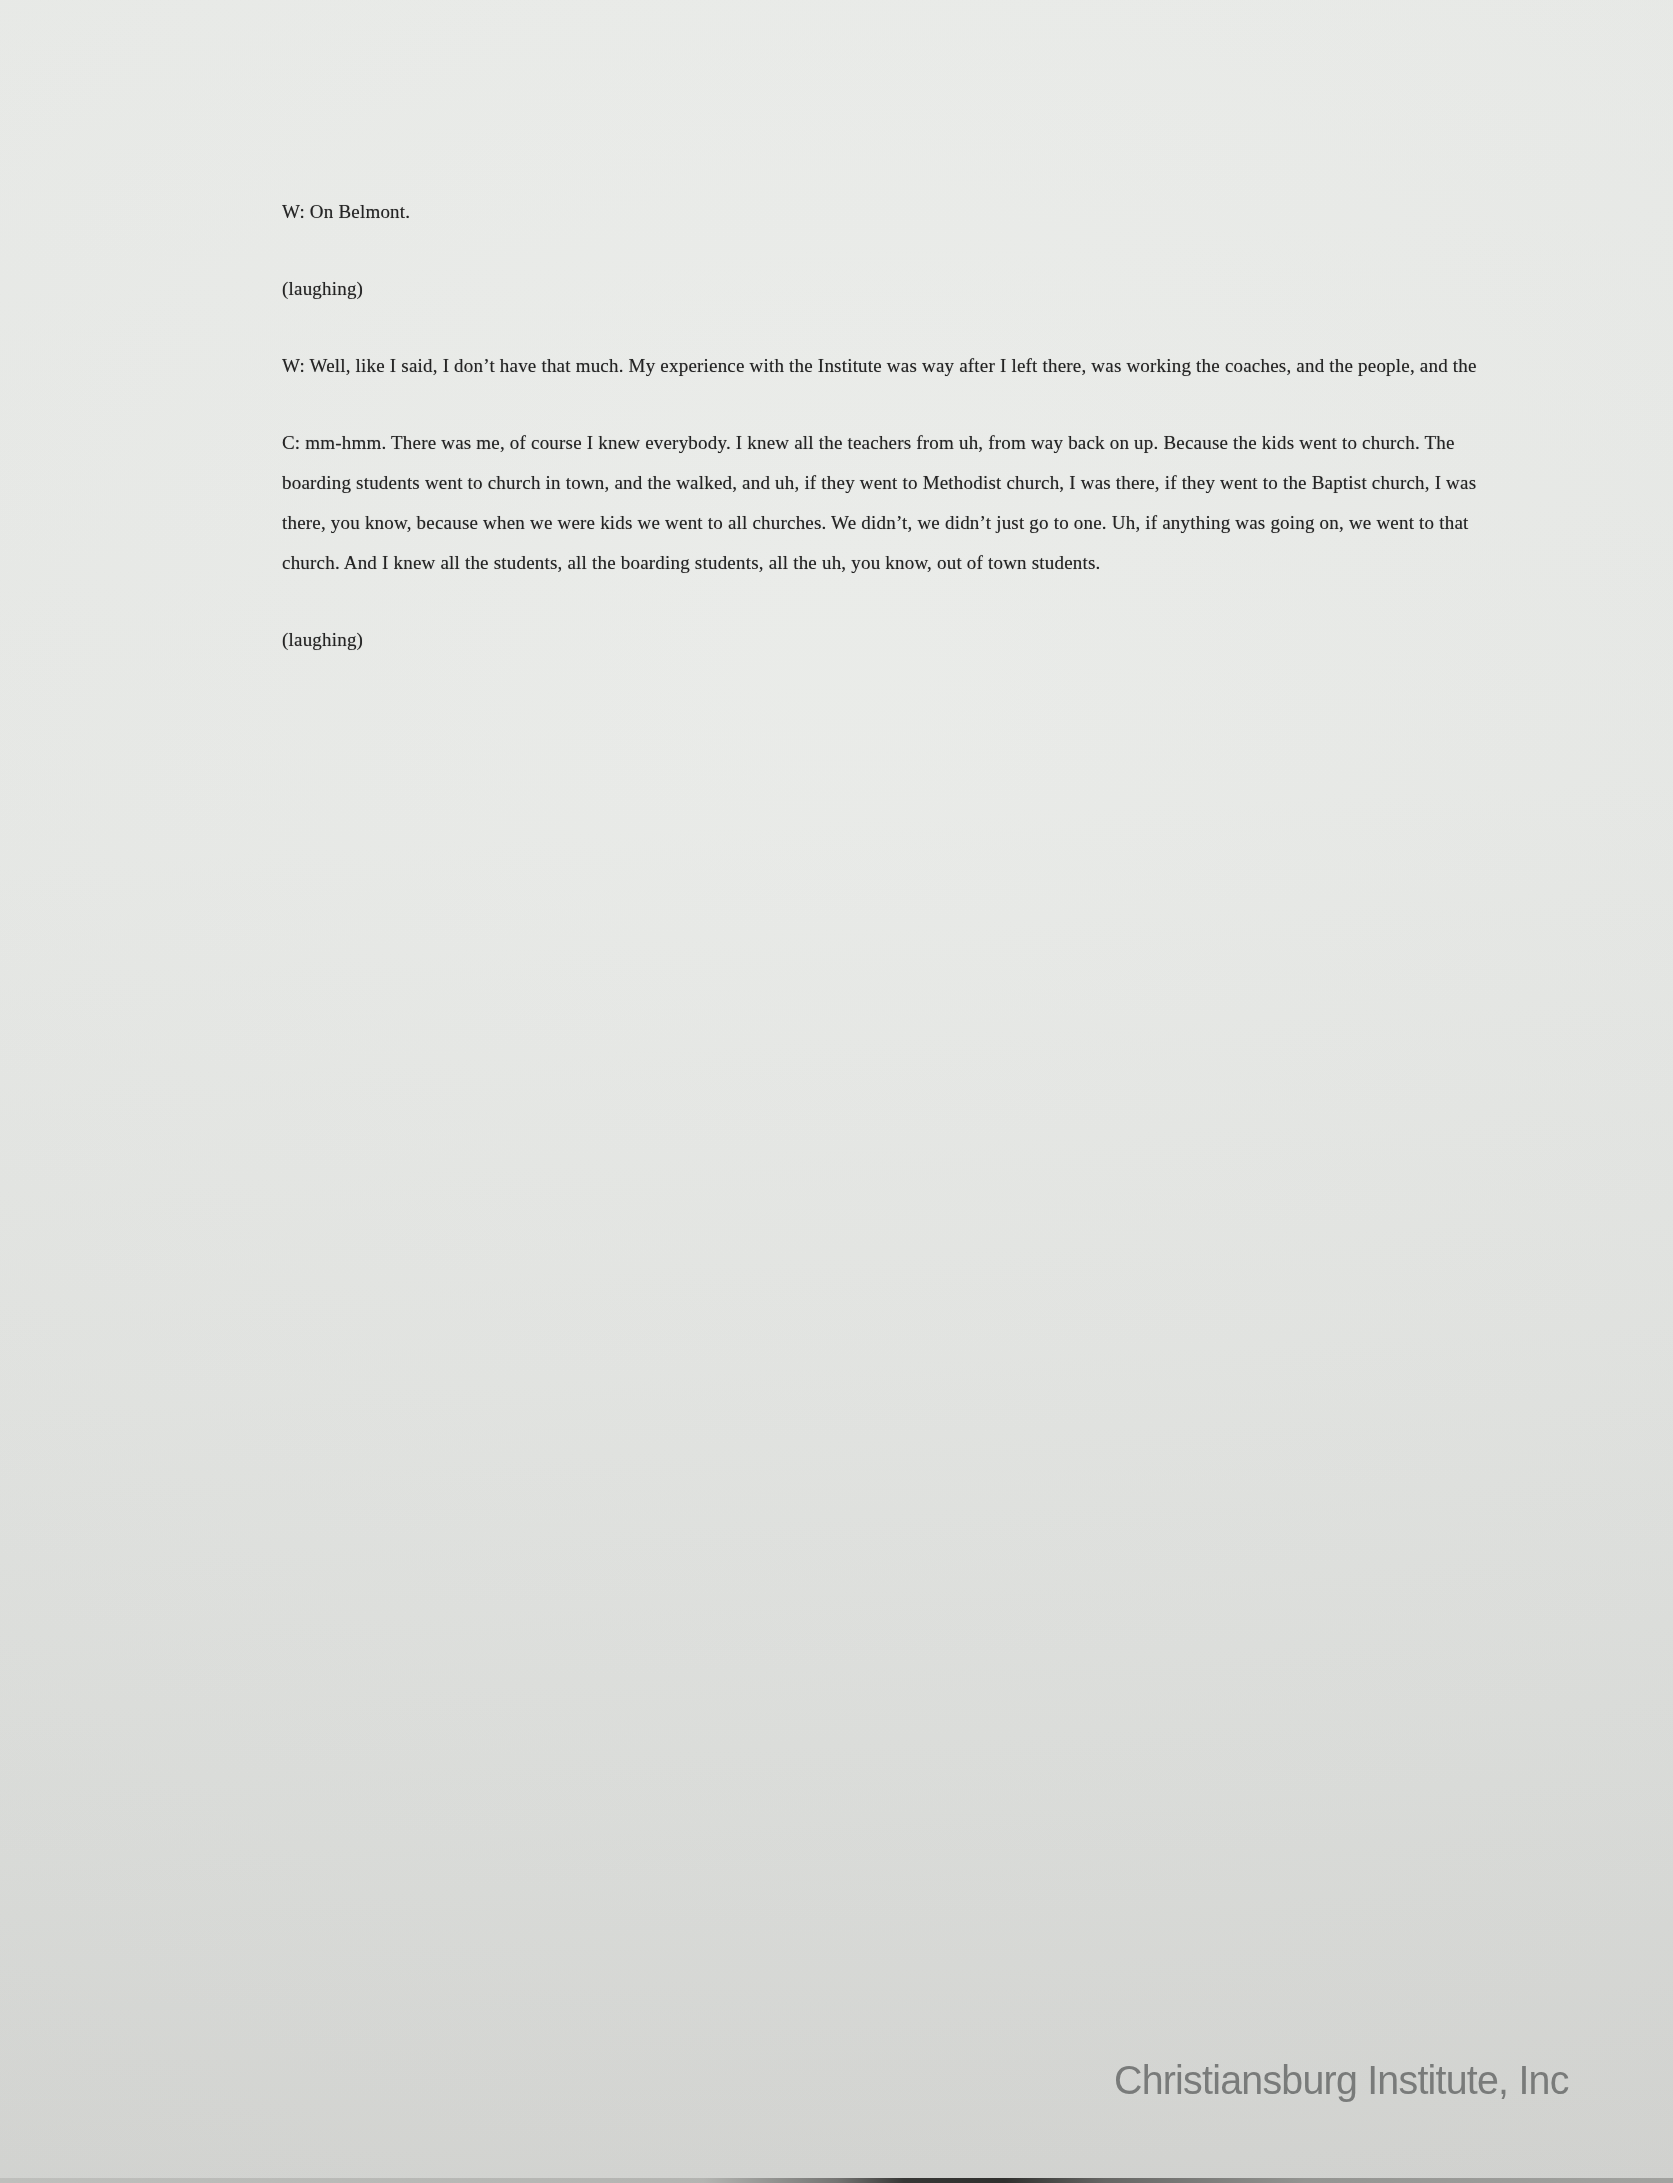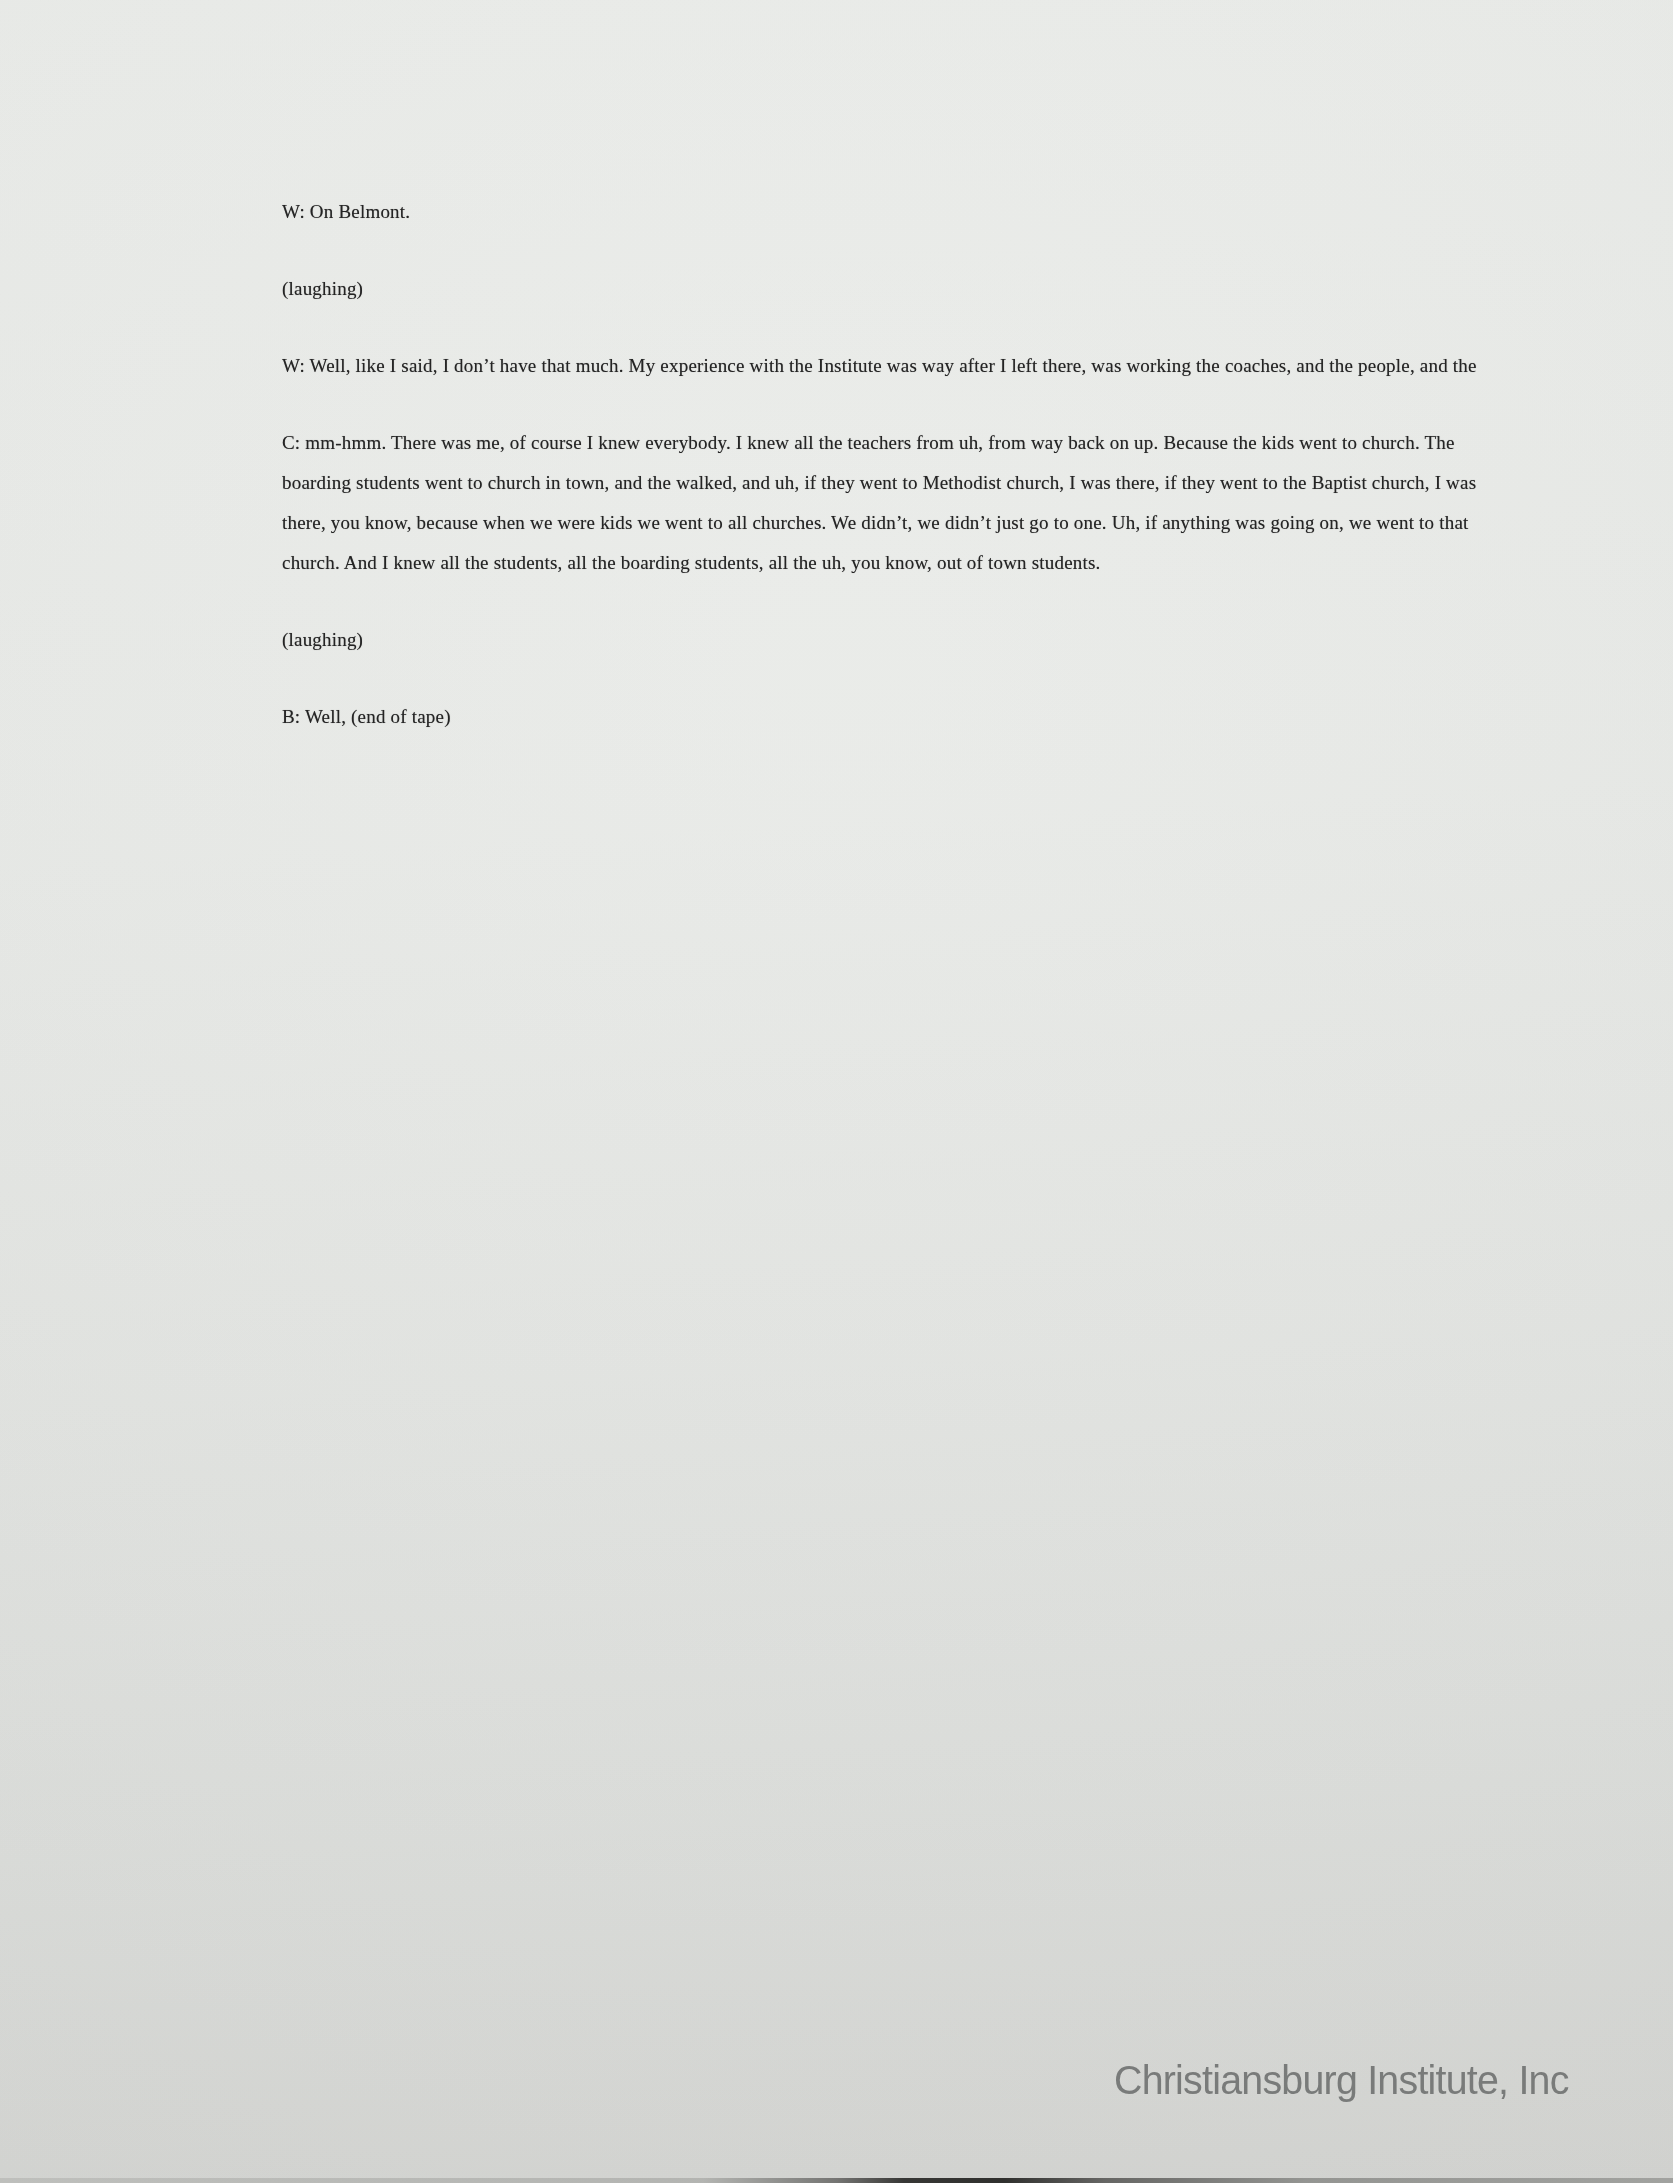--- a/index.html
+++ b/index.html
@@ -66,20 +66,19 @@
 </head>
 <body>
 
 <div class="page">
   <div class="transcript">
     <p>W: On Belmont.</p>
     <p>(laughing)</p>
     <p>W: Well, like I said, I don’t have that much. My experience with the Institute was way after I left there, was working the coaches, and the people, and the</p>
     <p>C: mm-hmm. There was me, of course I knew everybody. I knew all the teachers from uh, from way back on up. Because the kids went to church. The boarding students went to church in town, and the walked, and uh, if they went to Methodist church, I was there, if they went to the Baptist church, I was there, you know, because when we were kids we went to all churches. We didn’t, we didn’t just go to one. Uh, if anything was going on, we went to that church. And I knew all the students, all the boarding students, all the uh, you know, out of town students.</p>
     <p>(laughing)</p>
-    <p>B: Well, (end of tape)</p>
   </div>
 
   <div class="watermark">Christiansburg Institute, Inc</div>
 
   <div class="bottom-edge"></div>
 </div>
 
 
 </body></html>

